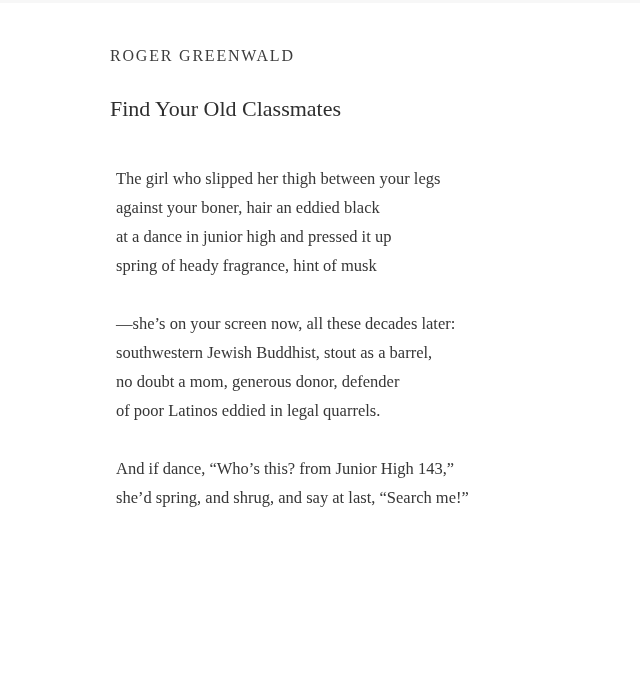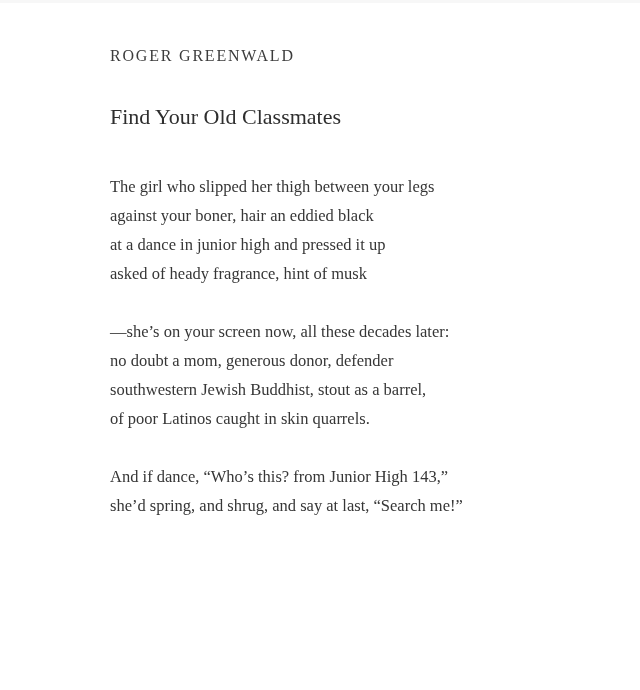--- a/index.html
+++ b/index.html
@@ -17,30 +17,30 @@
     background: #f7f7f7;
   }
   .page {
     padding: 45px 40px 0 110px;
   }
   .author {
     font-size: 16px;
     line-height: 16px;
     letter-spacing: 1.8px;
     color: #3c3c3c;
-    margin: 0 0 40px 0;
+    margin: 0 0 32px 0;
   }
   .title {
     font-size: 22px;
     line-height: 26px;
     font-weight: normal;
     color: #2e2e2e;
     margin: 0 0 42px 0;
   }
-  .poem { margin: 0; }
+  .poem { margin: 6px; }
   .stanza { margin: 0 0 29px 0; }
   .line {
     font-size: 16.5px;
     line-height: 29px;
     color: #363636;
     white-space: nowrap;
   }
 </style>
 </head>
 <body>
@@ -52,29 +52,29 @@
   <div class="author">ROGER GREENWALD</div>
 
   <h1 class="title">Find Your Old Classmates</h1>
 
   <div class="poem">
 
     <div class="stanza">
       <div class="line">The girl who slipped her thigh between your legs</div>
       <div class="line">against your boner, hair an eddied black</div>
       <div class="line">at a dance in junior high and pressed it up</div>
-      <div class="line">asked of heady fragrance, hint of musk</div>
+      <div class="line">spring of heady fragrance, hint of musk</div>
     </div>
 
 
     <div class="stanza">
       <div class="line">—she’s on your screen now, all these decades later:</div>
+      <div class="line">southwestern Jewish Buddhist, stout as a barrel,</div>
       <div class="line">no doubt a mom, generous donor, defender</div>
-      <div class="line">southwestern Jewish Buddhist, stout as a barrel,</div>
-      <div class="line">of poor Latinos caught in skin quarrels.</div>
+      <div class="line">of poor Latinos eddied in legal quarrels.</div>
     </div>
 
     <div class="stanza">
       <div class="line">And if dance, “Who’s this? from Junior High 143,”</div>
       <div class="line">she’d spring, and shrug, and say at last, “Search me!”</div>
     </div>
 
   </div>
 </div>
 

